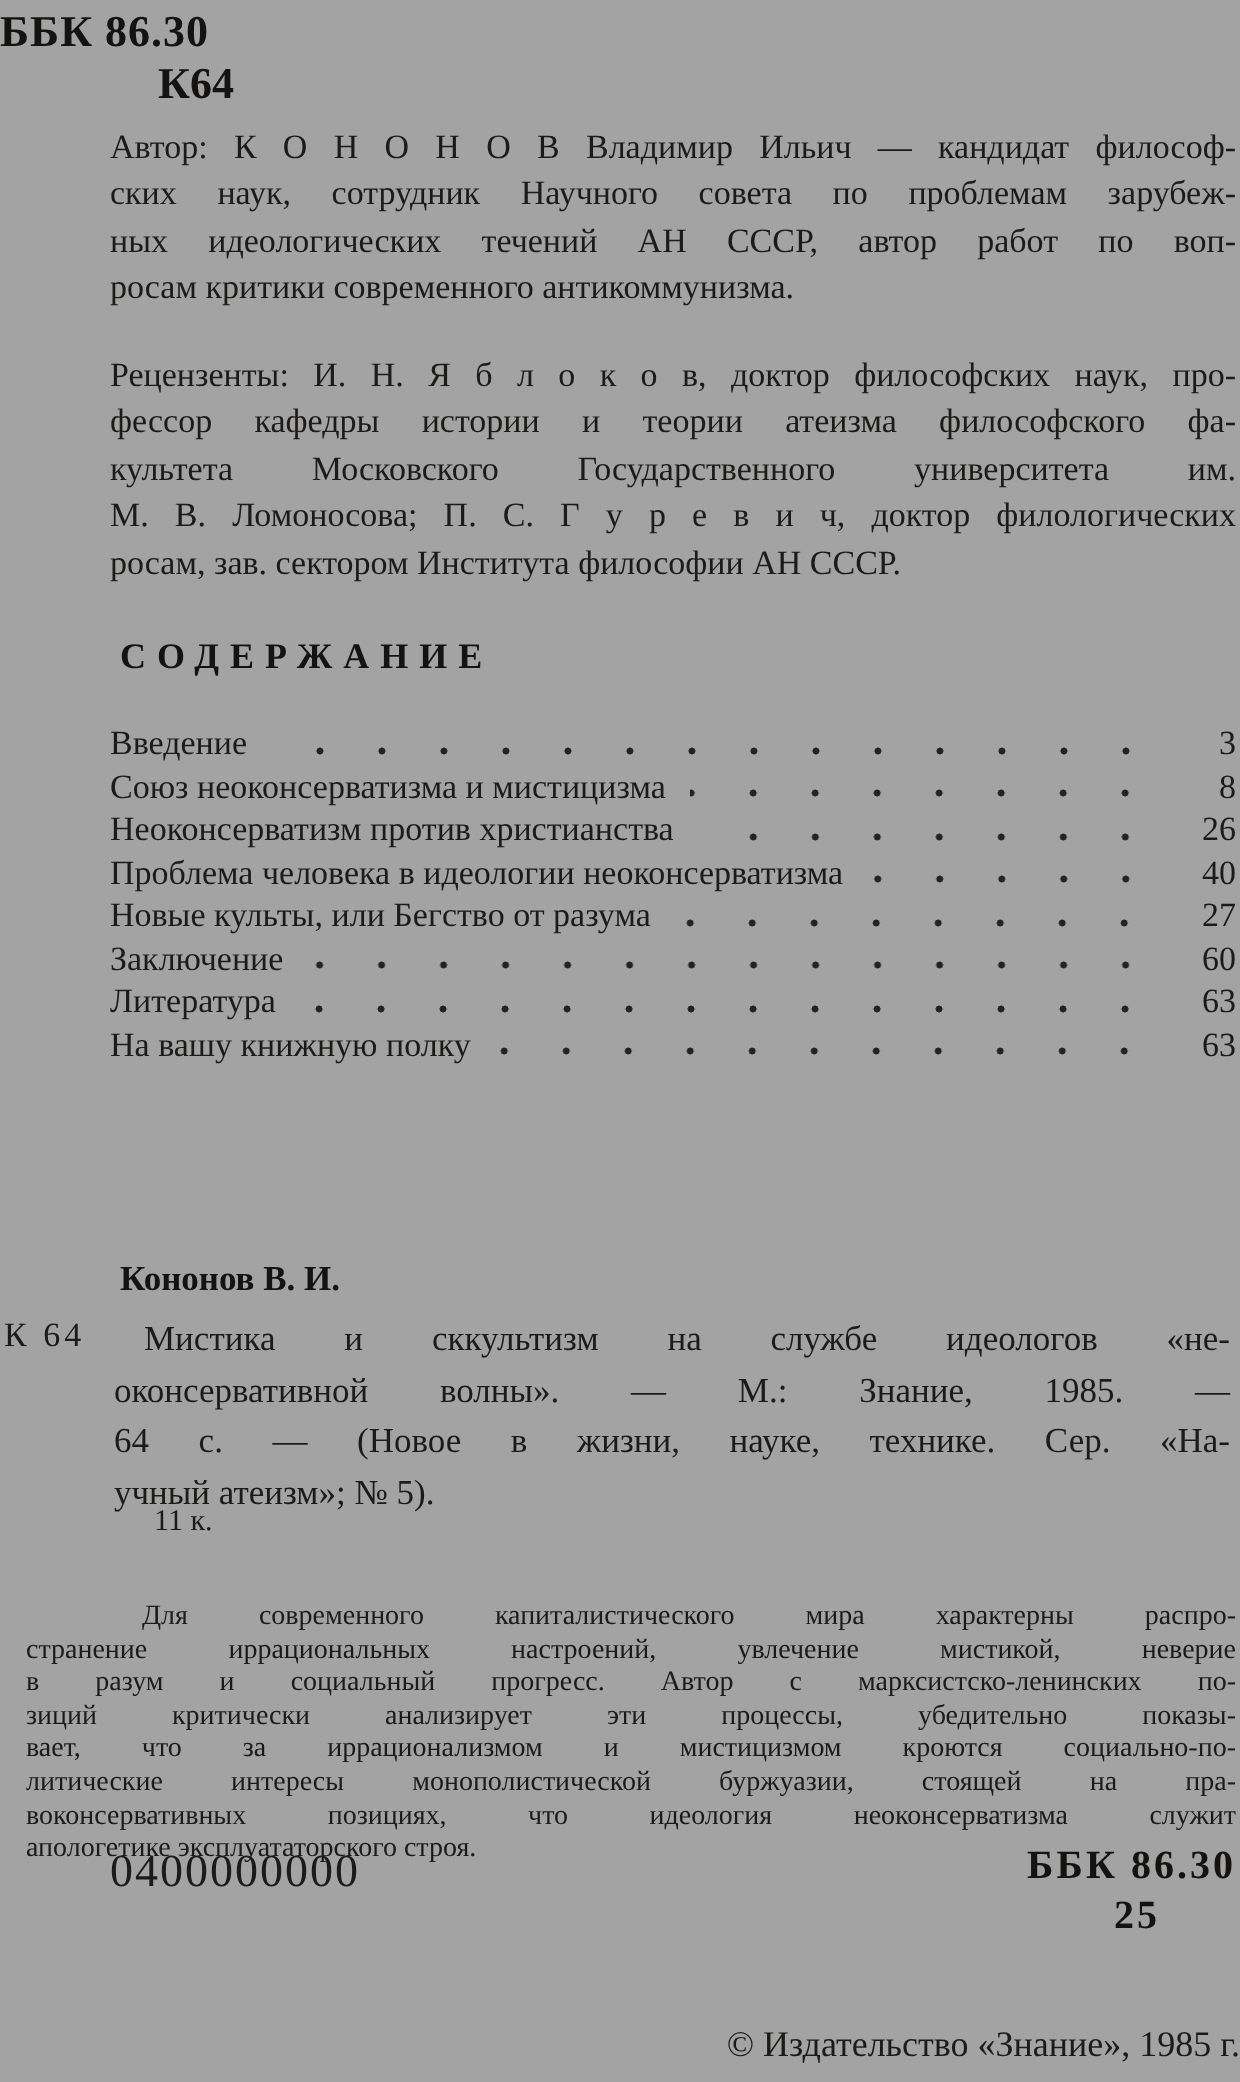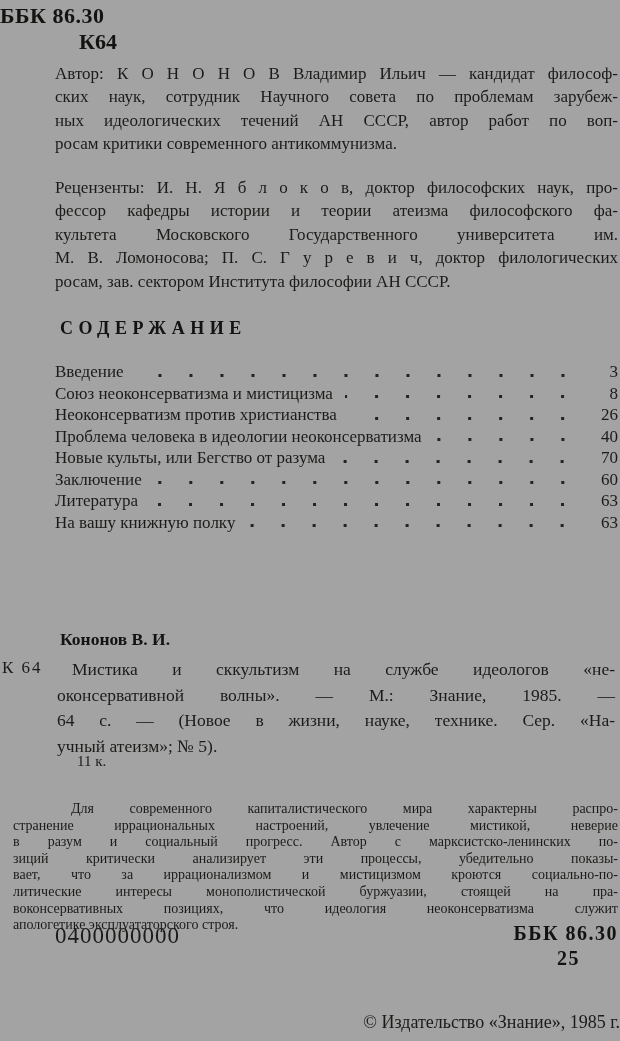--- a/index.html
+++ b/index.html
@@ -142,21 +142,21 @@
       <span class="toc-page">26</span>
     </div>
     <div class="toc-row">
       <span class="toc-label">Проблема человека в идеологии неоконсерватизма</span>
       <span class="toc-dots"></span>
       <span class="toc-page">40</span>
     </div>
     <div class="toc-row">
       <span class="toc-label">Новые культы, или Бегство от разума</span>
       <span class="toc-dots"></span>
-      <span class="toc-page">70</span>
+      <span class="toc-page">27</span>
     </div>
     <div class="toc-row">
       <span class="toc-label">Заключение</span>
       <span class="toc-dots"></span>
       <span class="toc-page">60</span>
     </div>
     <div class="toc-row">
       <span class="toc-label">Литература</span>
       <span class="toc-dots"></span>
       <span class="toc-page">63</span>

